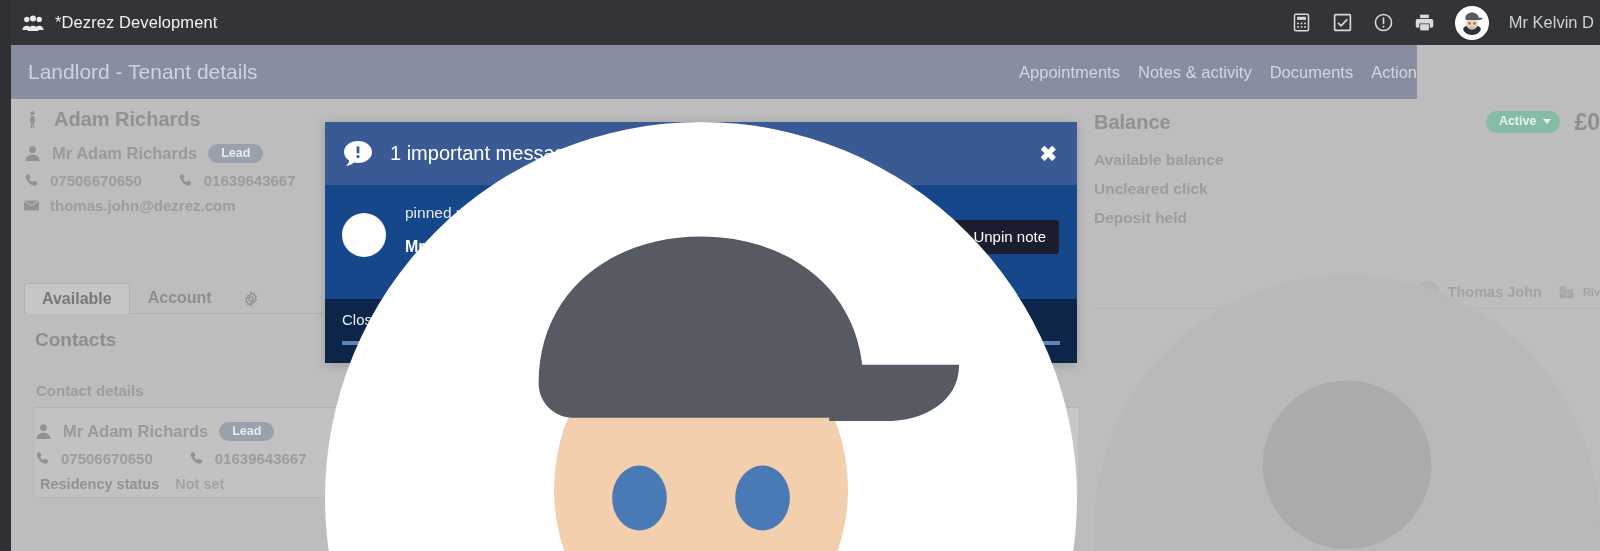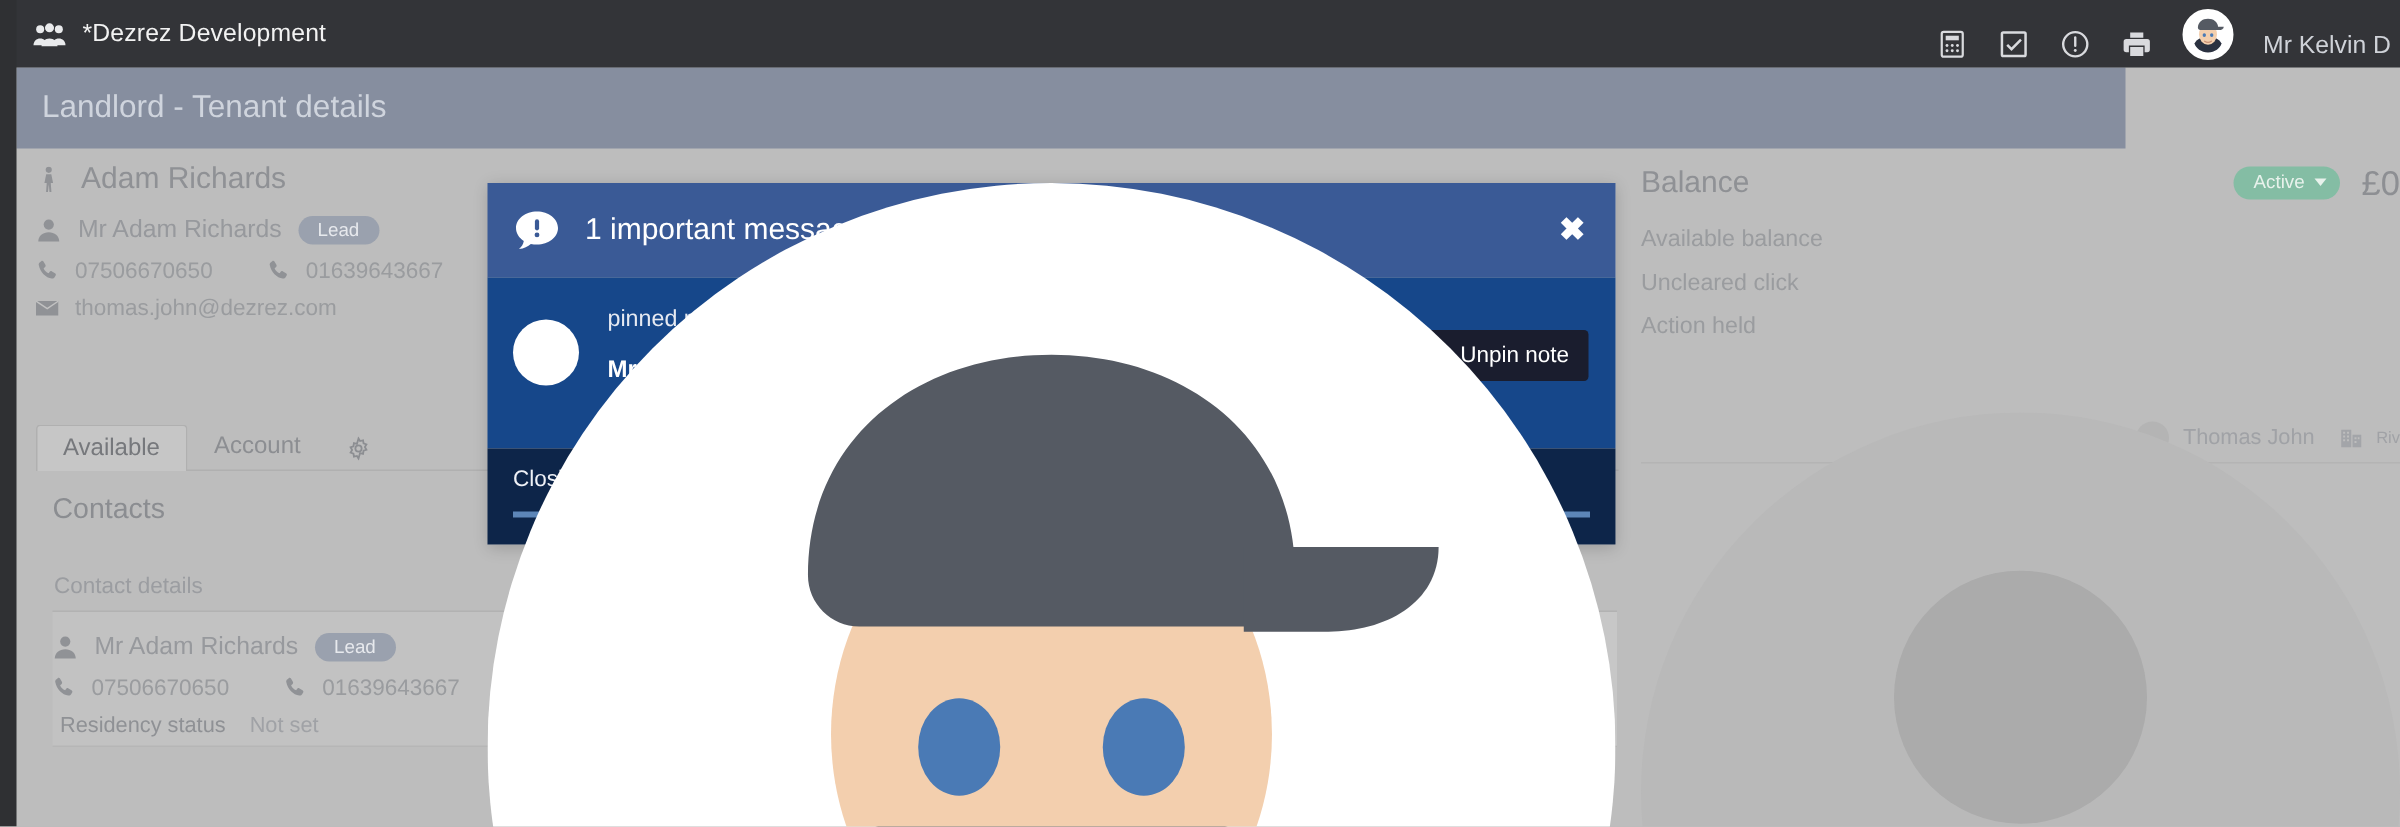--- a/index.html
+++ b/index.html
@@ -21,21 +21,21 @@
   .topbar {
     position: absolute; left: 0; top: 0; width: 1600px; height: 45px;
     background: #333438; display: flex; align-items: center; z-index: 30;
   }
   .brand { display: flex; align-items: center; gap: 11px; margin-left: 22px; }
   .brand-label {
     color: #f2f2f2; font-size: 16.5px; letter-spacing: .1px;
   }
   .brand-icon { width: 22px; height: 16px; color: #e9eaec; display:block; }
   .topbar-right {
-    margin-left: auto; display: flex; align-items: flex-end; gap: 20px;
+    margin-left: auto; display: flex; align-items: center; gap: 20px;
     padding-right: 6px;
   }
   .tb-icon { width: 21px; height: 21px; color: #d9dade; display: block; }
   .tb-avatar {
     width: 34px; height: 34px; border-radius: 50%;
     background: #fff; overflow: hidden; position: relative;
     border: 2px solid #fff; flex: none;
   }
   .tb-user { color: #cfd2d8; font-size: 16.5px; white-space: nowrap; }
 
@@ -50,20 +50,21 @@
   .pagehead-nav {
     margin-left: auto; display: flex; align-items: center; gap: 18px;
     padding-right: 0px; white-space: nowrap;
   }
   .pagehead-nav span { color: #d3d7e0; font-size: 16.5px; }
 
   
   .content {
     position: absolute; left: 11px; top: 99px; width: 1589px; height: 452px;
     background: #bdbdbd;
+    font-weight: bold;
   }
 
   
   .lcol { position: absolute; left: 13px; top: 0; width: 1055px; }
   .person-row { display: flex; align-items: center; gap: 13px; height: 40px; }
   .person-name { color: #8f9195; font-size: 20px; }
   .mini-icon { width: 17px; height: 17px; color: #909296; display:block; flex:none; }
   .mini-icon.sm { width: 15px; height: 15px; }
 
   .sub-row { display: flex; align-items: center; gap: 11px; height: 29px; }
@@ -280,20 +281,26 @@
           <ellipse cx="23.3" cy="20.5" rx="1.5" ry="1.7" fill="#4a7ab5"></ellipse>
           <path d="M17 26q3 2 6 0" stroke="#c98f74" stroke-width="1.2" fill="none" stroke-linecap="round"></path>
         </svg>
       </div>
       <span class="tb-user">Mr Kelvin D</span>
     </div>
   </div>
 
   <div class="pagehead">
     <div class="pagehead-title">Landlord - Tenant details</div>
+    <div class="pagehead-nav">
+      <span>Appointments</span>
+      <span>Notes &amp; activity</span>
+      <span>Documents</span>
+      <span>Action</span>
+    </div>
   </div>
 
   <div class="content">
 
     <div class="lcol">
 
       <div class="person-row">
         <span>
           <svg class="mini-icon" viewBox="0 0 12 20" fill="currentColor">
             <circle cx="6" cy="2.6" r="2.4"></circle>
@@ -442,21 +449,21 @@
         <span class="bal-right">
           <span class="status-pill">
             <span>Active</span>
             <span class="caret"></span>
           </span>
           <span class="bal-amount">£0</span>
         </span>
       </div>
       <div class="bal-line">Available balance</div>
       <div class="bal-line">Uncleared click</div>
-      <div class="bal-line">Action held</div>
+      <div class="bal-line">Deposit held</div>
 
       <div class="owner-row">
         <span class="owner-av">
           <svg class="av-art" viewBox="0 0 24 24">
             <circle cx="12" cy="12" r="12" fill="#b9b9b9"></circle>
             <circle cx="12" cy="9" r="4" fill="#ababab"></circle>
             <path d="M3 23c0-5 4-8 9-8s9 3 9 8z" fill="#ababab"></path>
           </svg>
         </span>
         <span class="owner-name">Thomas John</span>

